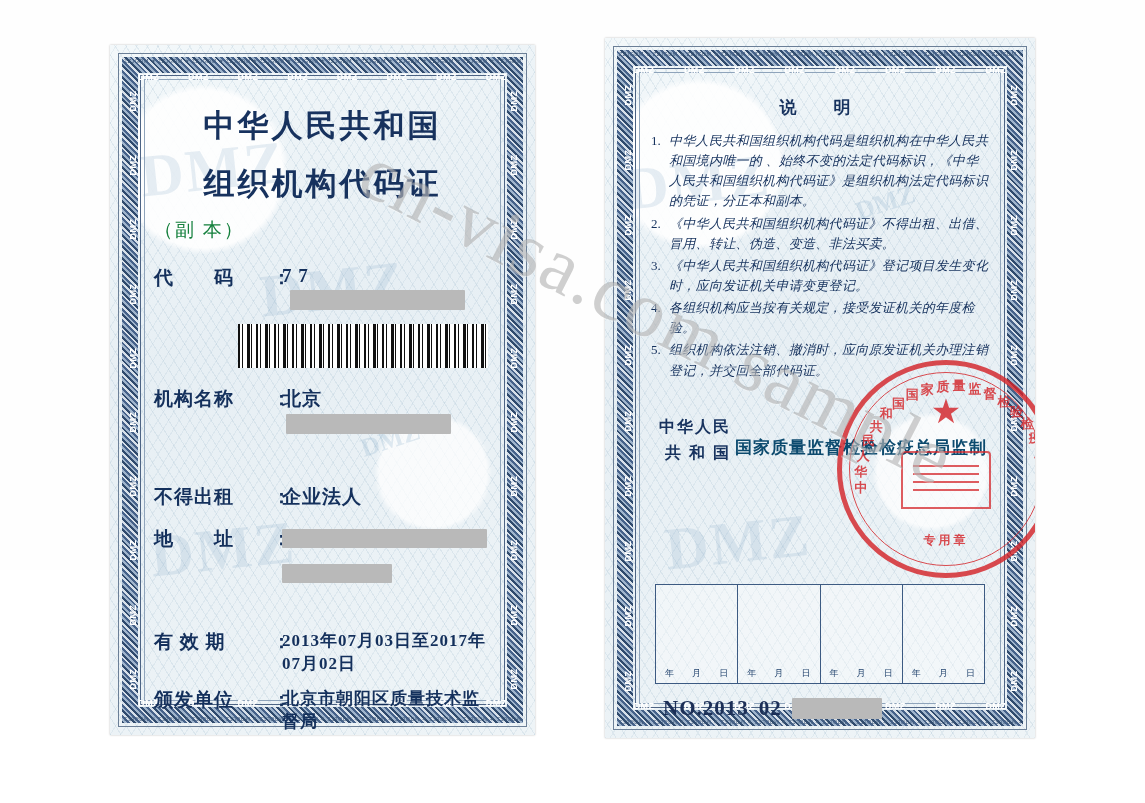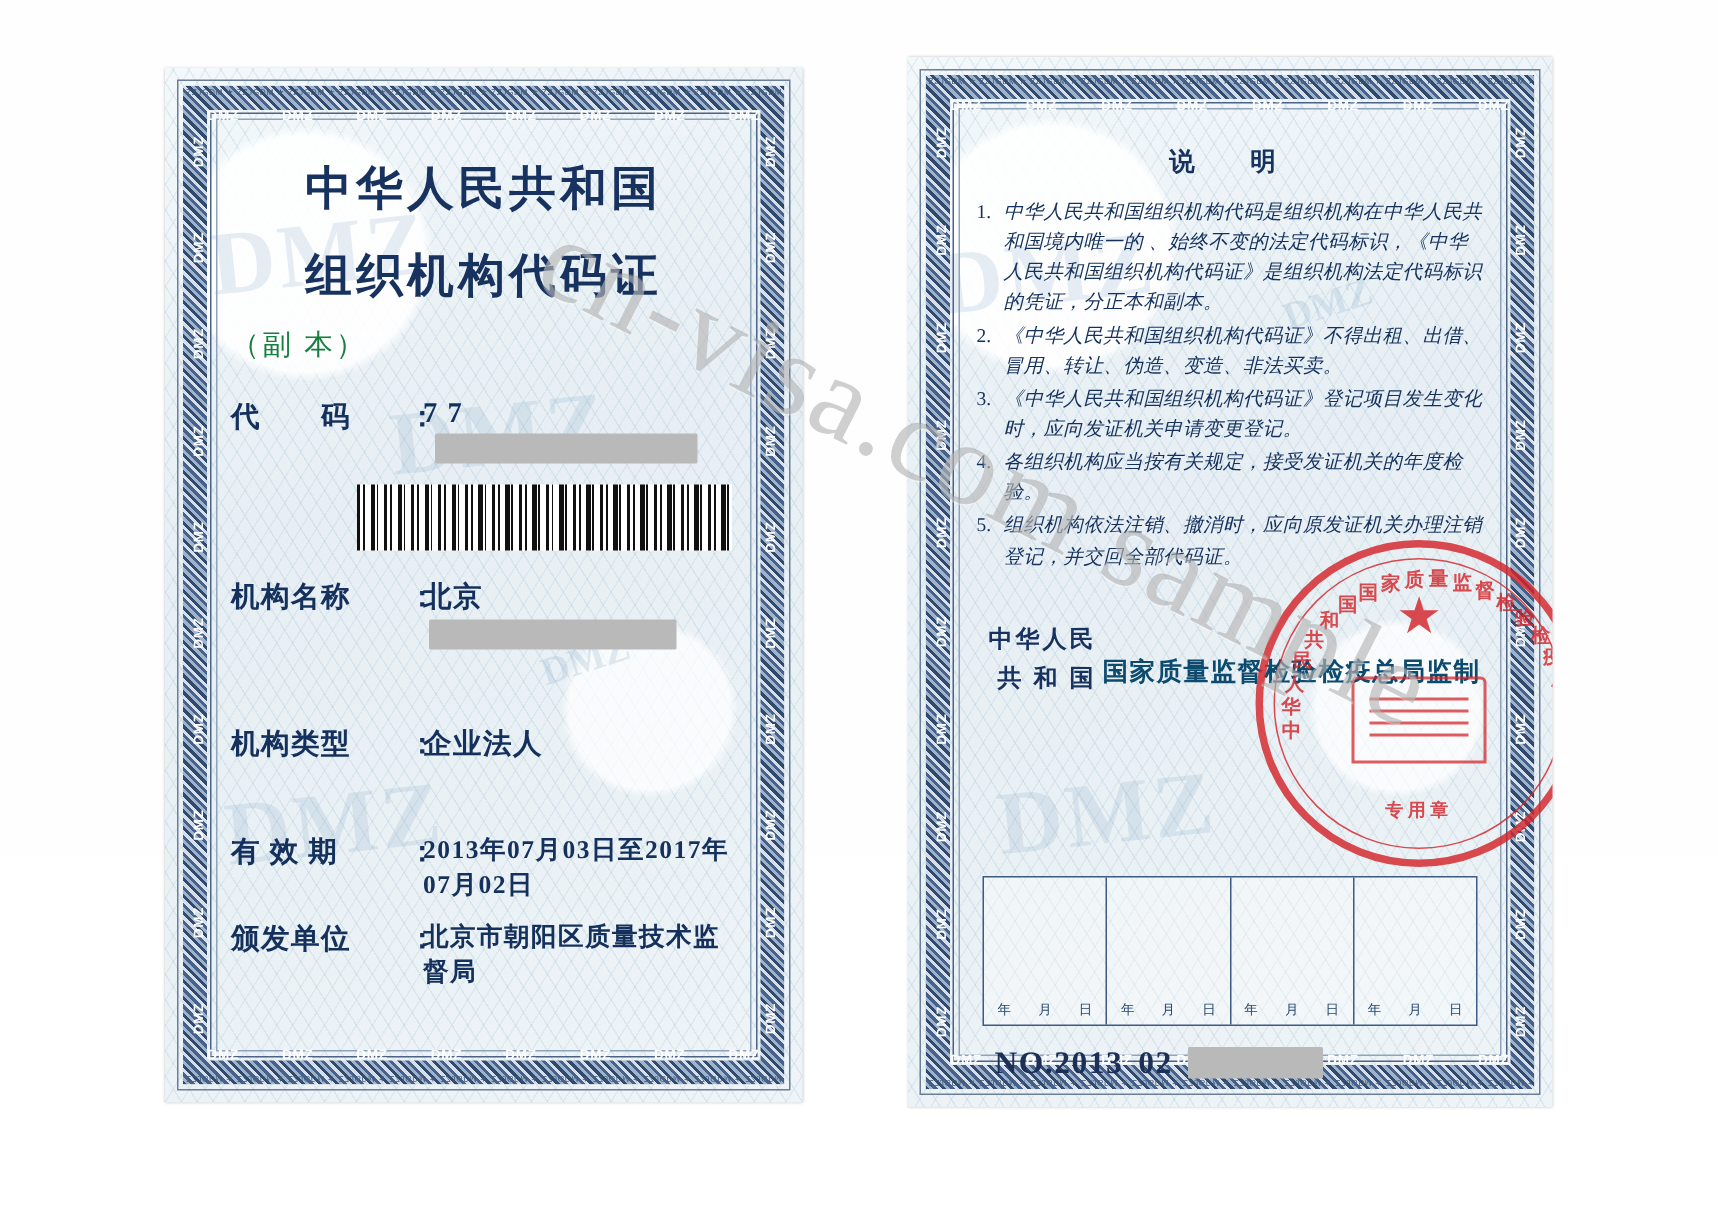--- a/index.html
+++ b/index.html
@@ -475,25 +475,34 @@
       <div class="field-row" style="margin-top:18px;">
         <div class="field-label">机构名称</div>
         <div class="field-colon">：</div>
         <div class="field-value">
           <span>北京</span>
           <span class="redact" style="width:165px;height:20px;margin-left:4px;"></span>
         </div>
       </div>
 
       <div class="field-row" style="margin-top:50px;">
-        <div class="field-label">机构类型</div>
+        <div class="field-label">不得出租</div>
         <div class="field-colon">：</div>
         <div class="field-value">企业法人</div>
       </div>
 
+      <div class="field-row" style="margin-top:16px;">
+        <div class="field-label">地　　址</div>
+        <div class="field-colon">：</div>
+        <div class="field-value">
+          <span class="redact" style="width:205px;height:19px;"></span>
+          <br>
+          <span class="redact" style="width:110px;height:19px;margin-top:16px;"></span>
+        </div>
+      </div>
 
       <div class="field-row" style="margin-top:46px;">
         <div class="field-label">有 效 期</div>
         <div class="field-colon">：</div>
         <div class="field-value small">2013年07月03日至2017年07月02日</div>
       </div>
 
       <div class="field-row" style="margin-top:12px;">
         <div class="field-label">颁发单位</div>
         <div class="field-colon">：</div>

